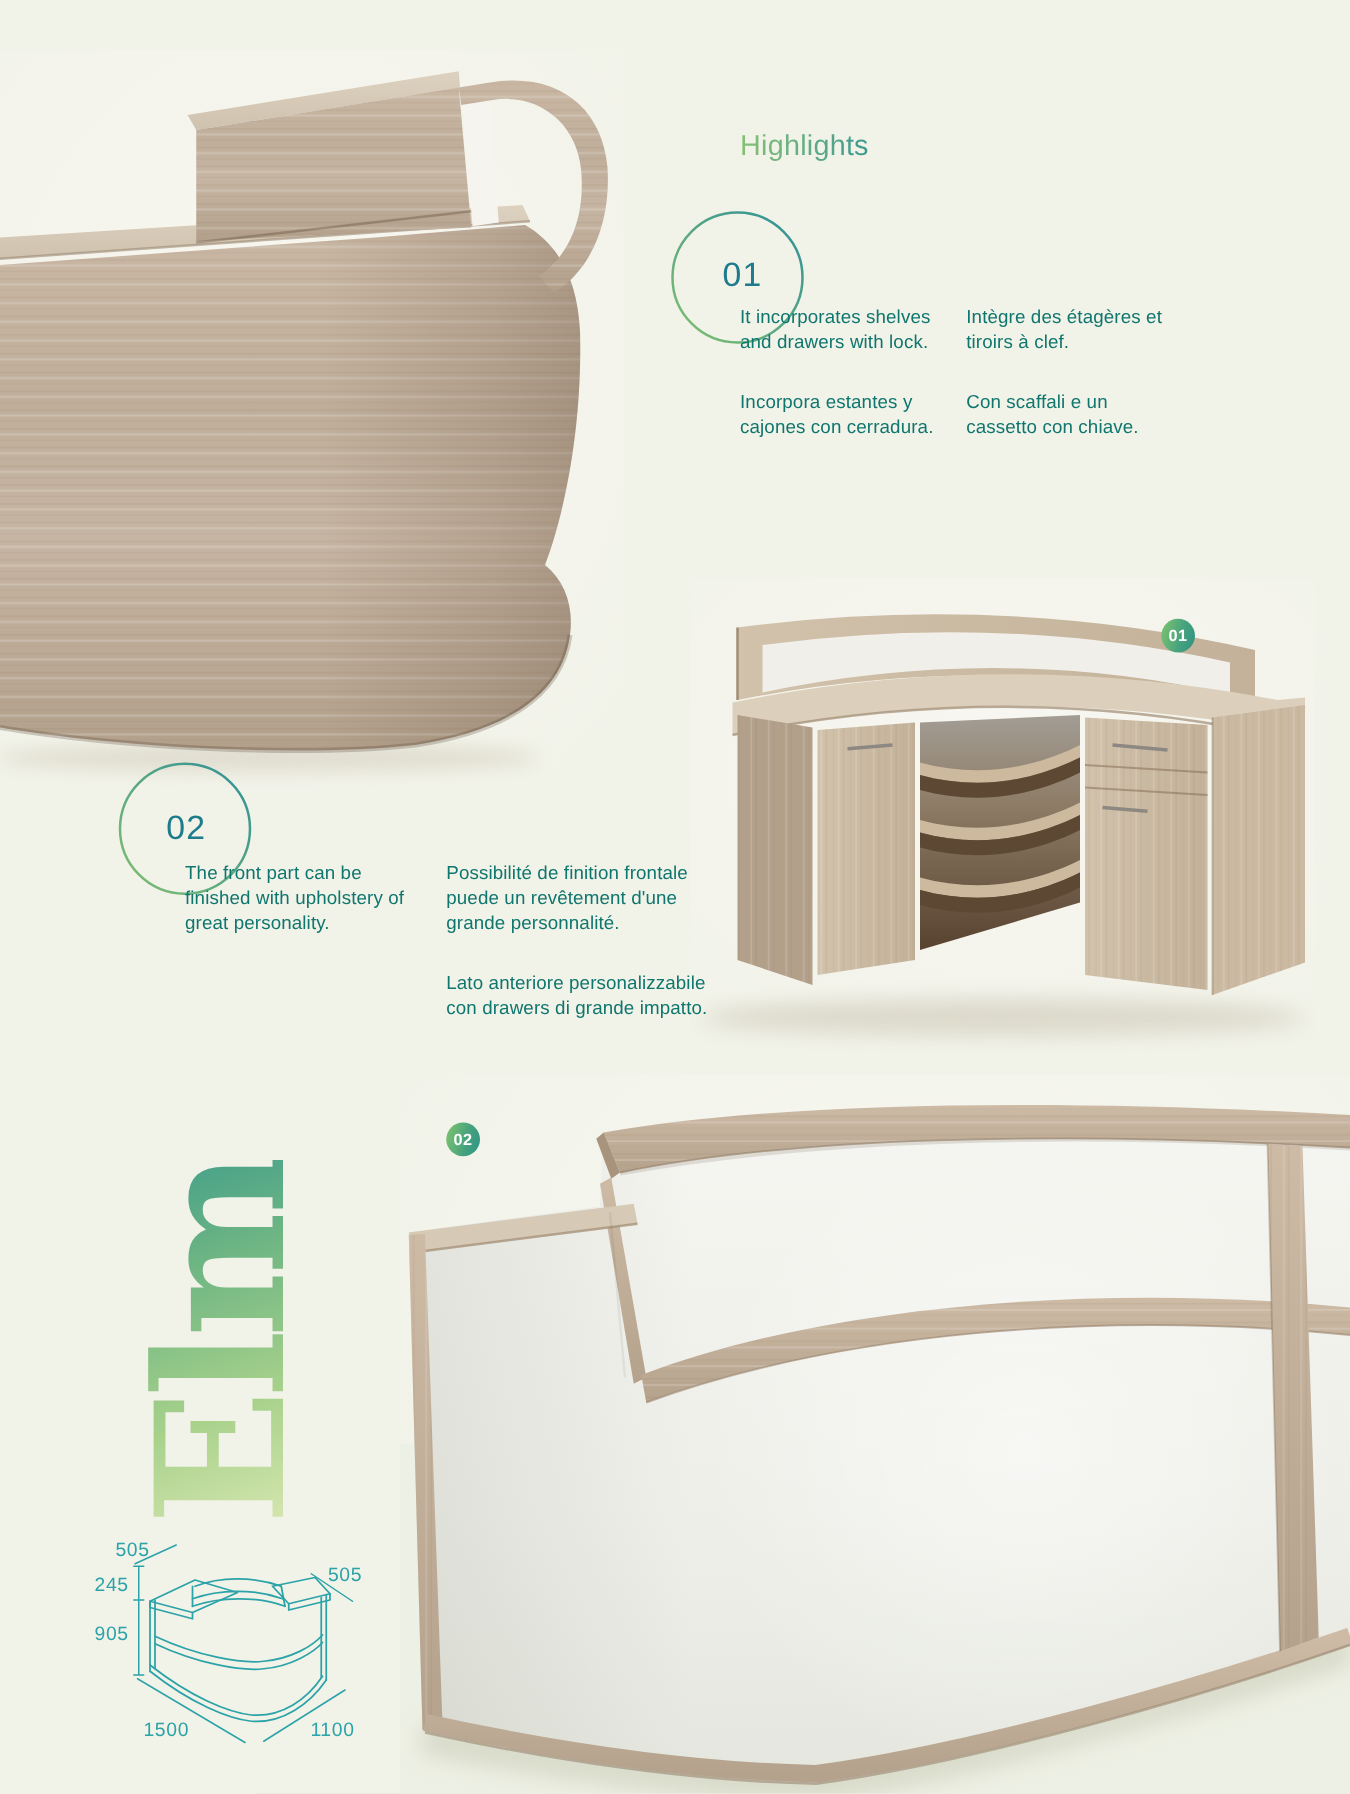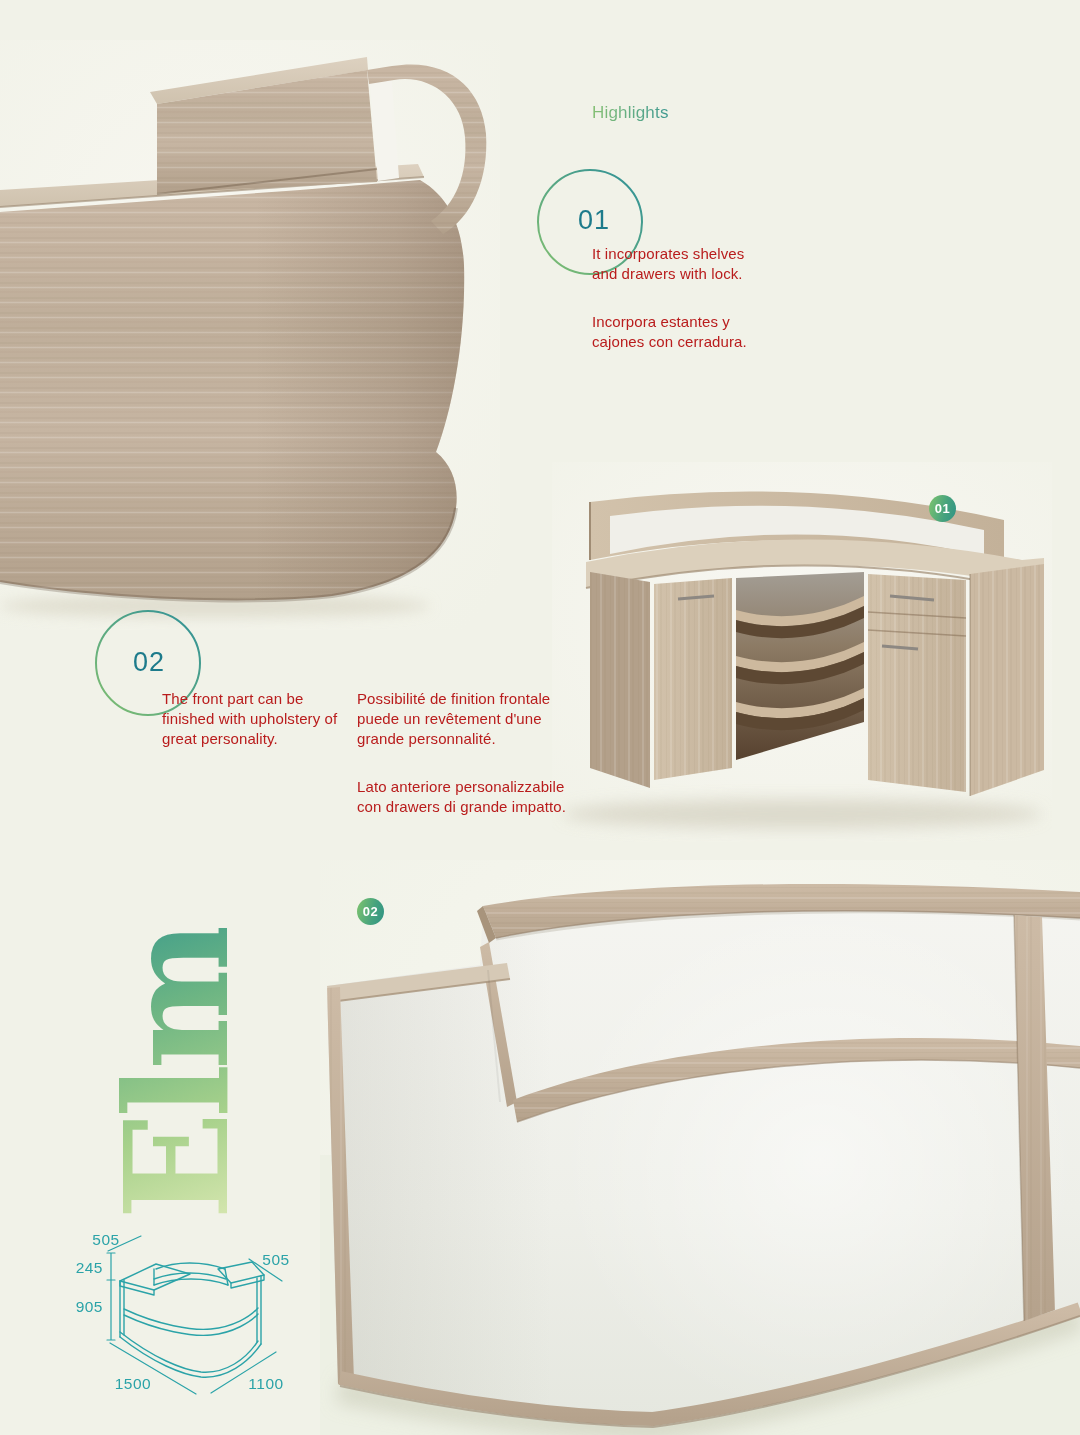--- a/index.html
+++ b/index.html
@@ -1,28 +1,28 @@
 <!DOCTYPE html>
 <html><head>
 <meta charset="utf-8">
 <style>
   html,body{margin:0;padding:0;background:#e4e4dc;}
   .page{position:relative;width:1080px;height:1435px;margin:0 auto;background:#f1f2e8;
         overflow:hidden;font-family:"Liberation Sans",sans-serif;}
   .abs{position:absolute;}
   
-  .hl-title{left:592px;top:103px;font-size:17px;letter-spacing:.2px;
+  .hl-title{left:592px;top:103px;font-size:23px;letter-spacing:.2px;
     background:linear-gradient(90deg,#86c073 0%,#55a58a 70%,#3b988f 100%);
     -webkit-background-clip:text;background-clip:text;color:transparent;}
-  .tcol{color:#b91c1c;font-size:15px;line-height:20px;letter-spacing:.1px;}
+  .tcol{color:#0f766e;font-size:15px;line-height:20px;letter-spacing:.1px;}
   .tcol p{margin:0;}
   .tcol p + p{margin-top:28px;}
   .tb1a{left:592px;top:244px;width:178px;}
   .tb1b{left:773px;top:244px;width:170px;}
-  .tb2a{left:162px;top:689px;width:198px;}
+  .tb2a{left:148px;top:689px;width:198px;}
   .tb2b{left:357px;top:689px;width:214px;}
   
   .ring{width:110px;height:110px;}
   .ringwrap .num{position:absolute;font-size:27px;color:#1d7b8b;letter-spacing:1px;}
   .ring1{left:535px;top:167px;}
   .ring1 .num{left:43px;top:38px;}
   .ring2{left:93px;top:608px;}
   .ring2 .num{left:40px;top:39px;}
   
   .badge{width:27px;height:27px;border-radius:50%;
@@ -123,20 +123,24 @@
         </linearGradient>
       </defs>
       <circle cx="55" cy="55" r="52" fill="none" stroke="url(#ringG1)" stroke-width="2"></circle>
     </svg>
     <span class="num">01</span>
   </div>
 
   <div class="abs tcol tb1a">
     <p>It incorporates shelves and drawers with lock.</p>
     <p>Incorpora estantes y cajones con cerradura.</p>
+  </div>
+  <div class="abs tcol tb1b">
+    <p>Intègre des étagères et tiroirs à clef.</p>
+    <p>Con scaffali e un cassetto con chiave.</p>
   </div>
 
   <svg class="abs ph2" width="500" height="380" viewBox="0 0 500 380">
     <defs>
       <radialGradient id="p2bg" cx="50%" cy="40%" r="75%">
         <stop offset="0%" stop-color="#f8f7f2"></stop>
           <stop offset="100%" stop-color="#f1f2e8"></stop>
       </radialGradient>
       <linearGradient id="p2wood" x1="0" y1="0" x2="1" y2="0">
         <stop offset="0%" stop-color="#d2c2ab"></stop>

